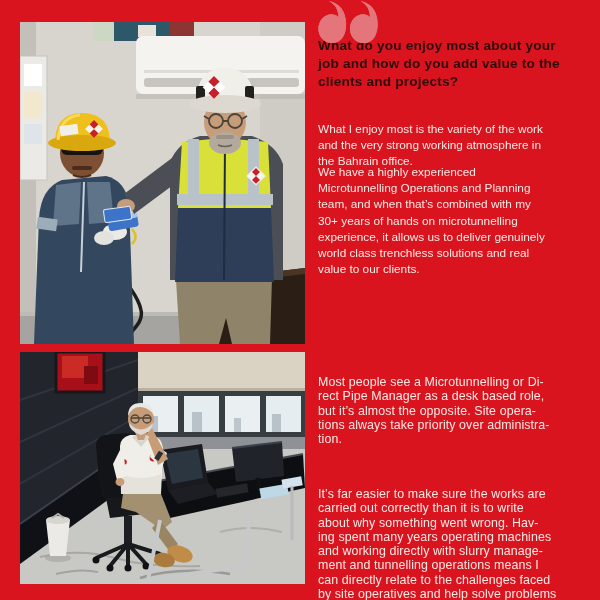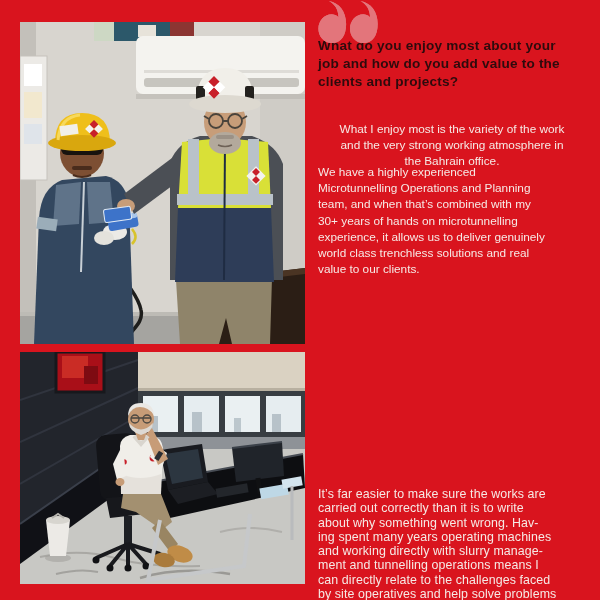--- a/index.html
+++ b/index.html
@@ -18,21 +18,21 @@
     letter-spacing:.2px;white-space:pre-line;margin:0;
   }
   #q1{top:37px;}
   #q2{top:306px;}
   .quote{position:absolute;left:315px;width:68px;height:44px;}
   .quote svg{display:block;width:100%;height:100%;}
   .para{
     position:absolute;left:318px;margin:0;color:#f6e9e5;white-space:pre-line;
   }
   .s1{font-size:11.8px;line-height:16.2px;width:268px;}
-  #p1{top:121px;text-align:center;}
+  #p1{top:121px;}
   #p2{top:164px;}
   .s2{font-size:12.4px;line-height:14.3px;width:278px;letter-spacing:.1px;}
   #p3{top:375px;}
   #p4{top:452px;margin-top:35px;}
 </style>
 </head>
 <body>
 
 <div class="canvas">
 
@@ -276,20 +276,25 @@
 experience, it allows us to deliver genuinely
 world class trenchless solutions and real
 value to our clients.</p>
 
   <div class="quote" id="quote2">
     <svg viewBox="0 0 64 46">
       <path fill="#e3757b" d="M14,45 C6,45 0,38 0,30 C0,22 6,15 14,15 C16,15 19,16 21,18 C21,10 17,4 11,1 C22,3 29,12 29,25 C29,37 24,45 14,45 Z"></path>
       <path fill="#e3757b" transform="translate(33,0)" d="M14,45 C6,45 0,38 0,30 C0,22 6,15 14,15 C16,15 19,16 21,18 C21,10 17,4 11,1 C22,3 29,12 29,25 C29,37 24,45 14,45 Z"></path>
     </svg>
   </div>
+  <p class="para s2" id="p3">Most people see a Microtunnelling or Di-
+rect Pipe Manager as a desk based role,
+but it’s almost the opposite. Site opera-
+tions always take priority over administra-
+tion.</p>
   <p class="para s2" id="p4">It’s far easier to make sure the works are
 carried out correctly than it is to write
 about why something went wrong. Hav-
 ing spent many years operating machines
 and working directly with slurry manage-
 ment and tunnelling operations means I
 can directly relate to the challenges faced
 by site operatives and help solve problems
 quickly and practically.</p>
 

